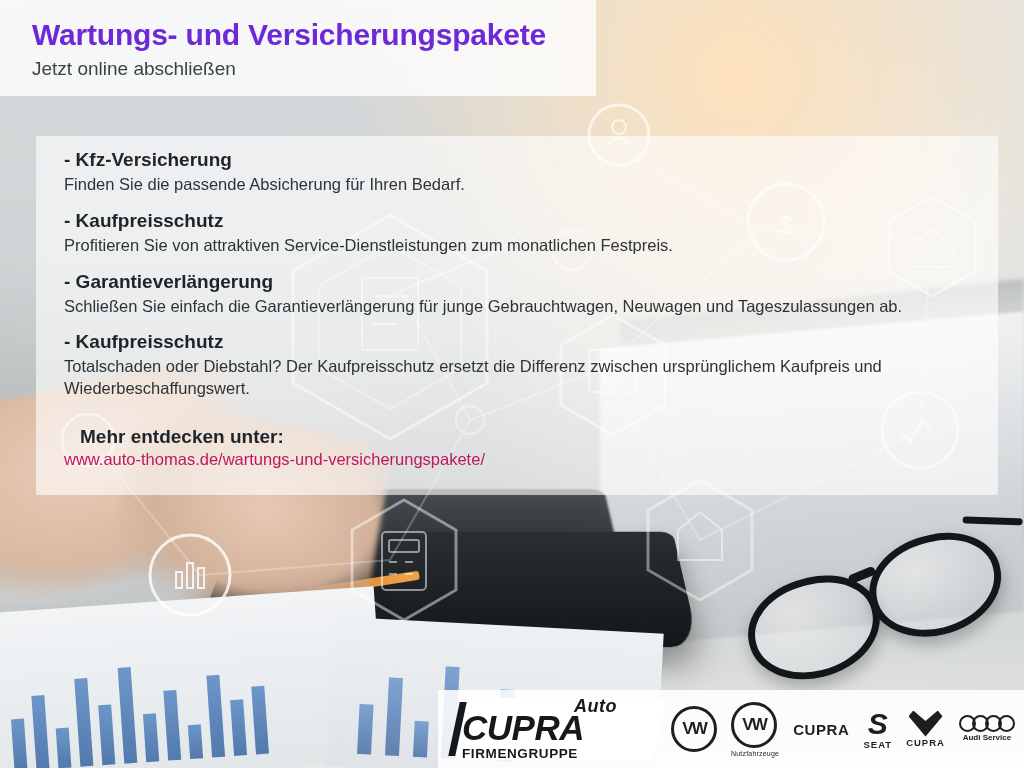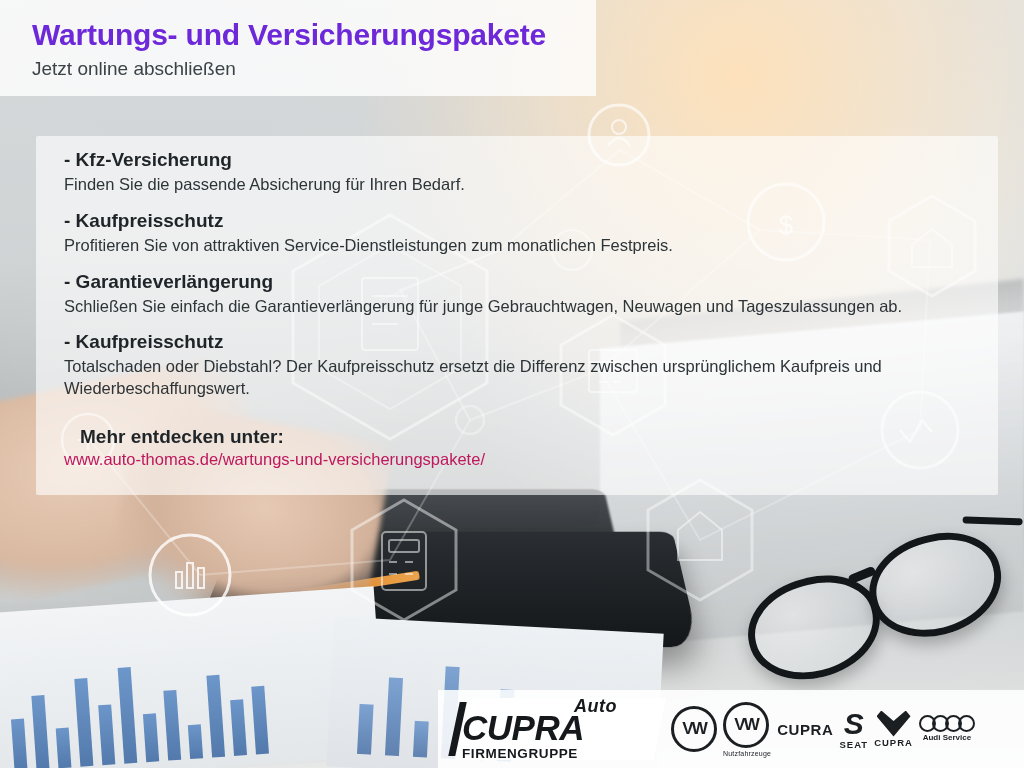--- a/index.html
+++ b/index.html
@@ -250,21 +250,21 @@
     font-size: 13.5px; font-weight: bold; color: #16191c;
     letter-spacing: .6px;
   }
   .thomas-logo .slash {
     position: absolute; left: 6px; top: 12px; width: 7px; height: 54px;
     background: #16191c; transform: skewX(-12deg);
   }
   .brands {
     display: flex;
     align-items: center;
-    gap: 6px;
+    gap: 14px;
     padding-left: 8px;
   }
   .brand { position: relative; text-align: center; color: #1b1f22; }
 
   .vw-ring {
     width: 40px; height: 40px; border-radius: 50%;
     border: 3px solid #1b1f22;
     display: flex; align-items: center; justify-content: center;
     font-size: 17px; font-weight: bold; letter-spacing: -2px;
   }

